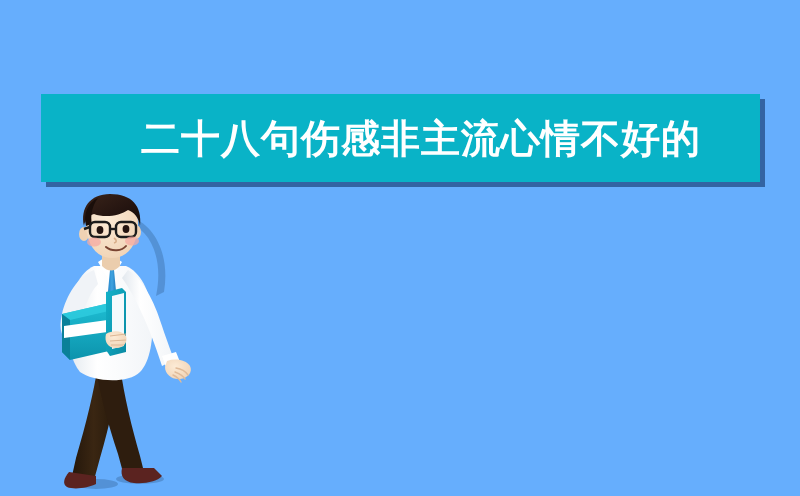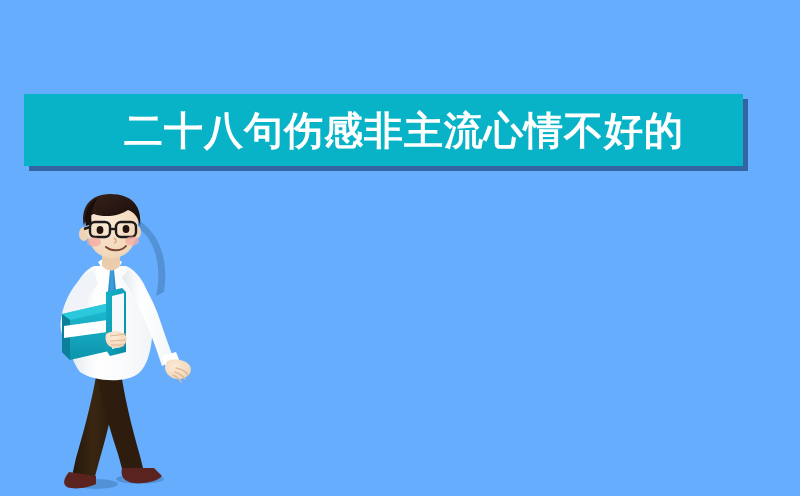--- a/index.html
+++ b/index.html
@@ -16,24 +16,24 @@
     position: relative;
     width: 800px;
     height: 496px;
     background: #66AEFD;
     overflow: hidden;
   }
 
   
   #title-banner {
     position: absolute;
-    left: 24px;
+    left: 41px;
     top: 94px;
     width: 719px;
-    height: 72px;
+    height: 88px;
     background: #09B3C7;
     box-shadow: 5px 5px 0 0 rgba(10, 40, 90, 0.55);
     display: flex;
     align-items: center;
     justify-content: flex-start;
   }
   #title-text {
     color: #ffffff;
     font-size: 39px;
     font-weight: bold;

